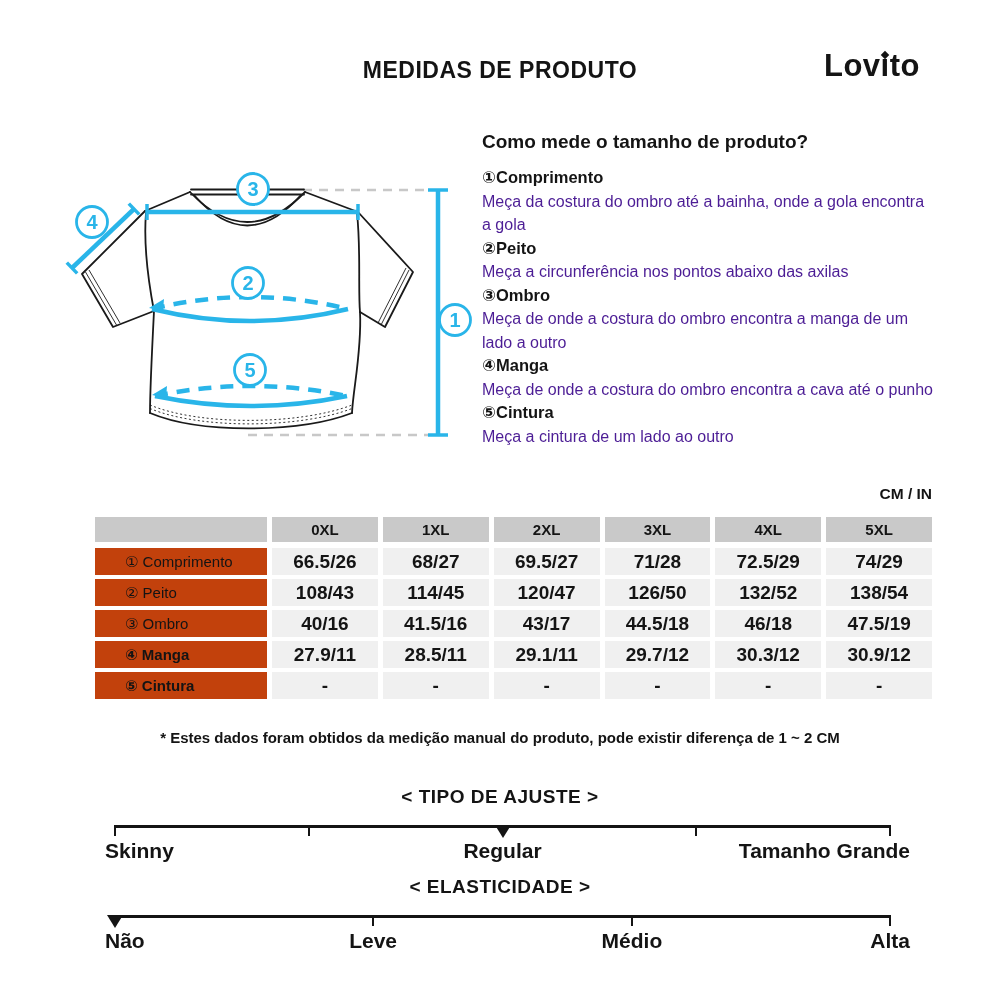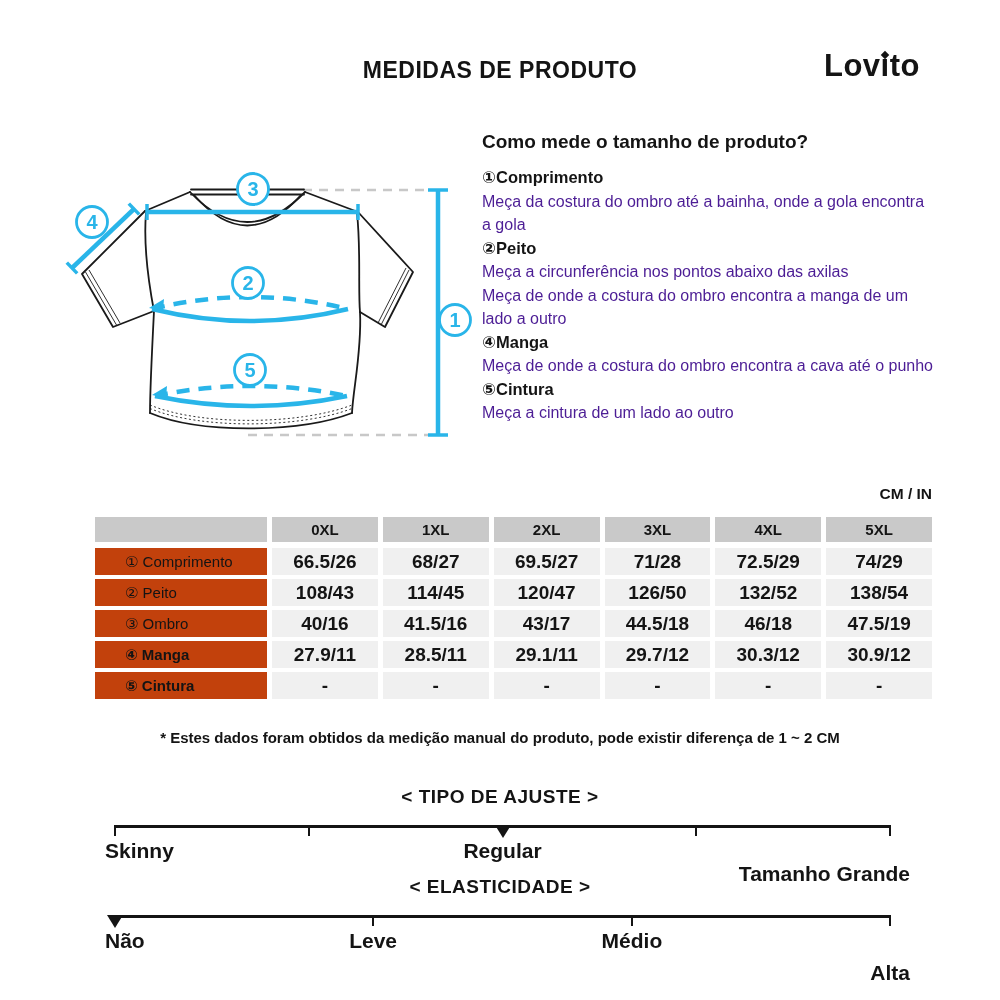--- a/index.html
+++ b/index.html
@@ -135,20 +135,21 @@
     </g>
   </svg>
 
   <div class="howto">
     <h2>Como mede o tamanho de produto?</h2>
     <div id="howto-list">
         <div class="howto-title">①Comprimento</div>
         <p class="howto-desc">Meça da costura do ombro até a bainha, onde a gola encontra a gola</p>
         <div class="howto-title">②Peito</div>
         <p class="howto-desc">Meça a circunferência nos pontos abaixo das axilas</p>
+        <div class="howto-title">③Ombro</div>
         <p class="howto-desc">Meça de onde a costura do ombro encontra a manga de um lado a outro</p>
         <div class="howto-title">④Manga</div>
         <p class="howto-desc">Meça de onde a costura do ombro encontra a cava até o punho</p>
         <div class="howto-title">⑤Cintura</div>
         <p class="howto-desc">Meça a cintura de um lado ao outro</p>
       </div>
   </div>
 
   <div class="table-wrap">
     <div class="units">CM / IN</div>
@@ -204,30 +205,30 @@
   <div class="slider-line" id="fit-line" style="top:825px">
       <div class="tick" style="left: calc(0% - 1px);"></div>
       <div class="tick" style="left: calc(25% - 1px);"></div>
       <div class="tick" style="left: calc(75% - 1px);"></div>
       <div class="tick" style="left: calc(100% - 1px);"></div>
       <div class="marker" style="left: calc(50% - 8px);"></div>
     </div>
   <div class="slider-labels" id="fit-labels" style="top:839px">
       <span class="slider-label" style="left: -10px;">Skinny</span>
       <span class="slider-label" style="left: 50%; transform: translateX(-50%);">Regular</span>
-      <span class="slider-label" style="right: -20px; margin-top: 23px;">Tamanho Grande</span>
+      <span class="slider-label" style="right: -20px;">Tamanho Grande</span>
     </div>
 
   <div class="slider-title" style="top:876px">&lt; ELASTICIDADE &gt;</div>
   <div class="slider-line" id="ela-line" style="top:915px">
       <div class="tick" style="left: calc(33.3% - 1px);"></div>
       <div class="tick" style="left: calc(66.7% - 1px);"></div>
       <div class="tick" style="left: calc(100% - 1px);"></div>
       <div class="marker" style="left: calc(0% - 8px);"></div>
     </div>
   <div class="slider-labels" id="ela-labels" style="top:929px">
       <span class="slider-label" style="left: -10px;">Não</span>
       <span class="slider-label" style="left: 33.3%; transform: translateX(-50%);">Leve</span>
       <span class="slider-label" style="left: 66.7%; transform: translateX(-50%);">Médio</span>
-      <span class="slider-label" style="right: -20px; margin-top: 32px;">Alta</span>
+      <span class="slider-label" style="right: -20px;">Alta</span>
     </div>
 
 </div>
 
 </body></html>

